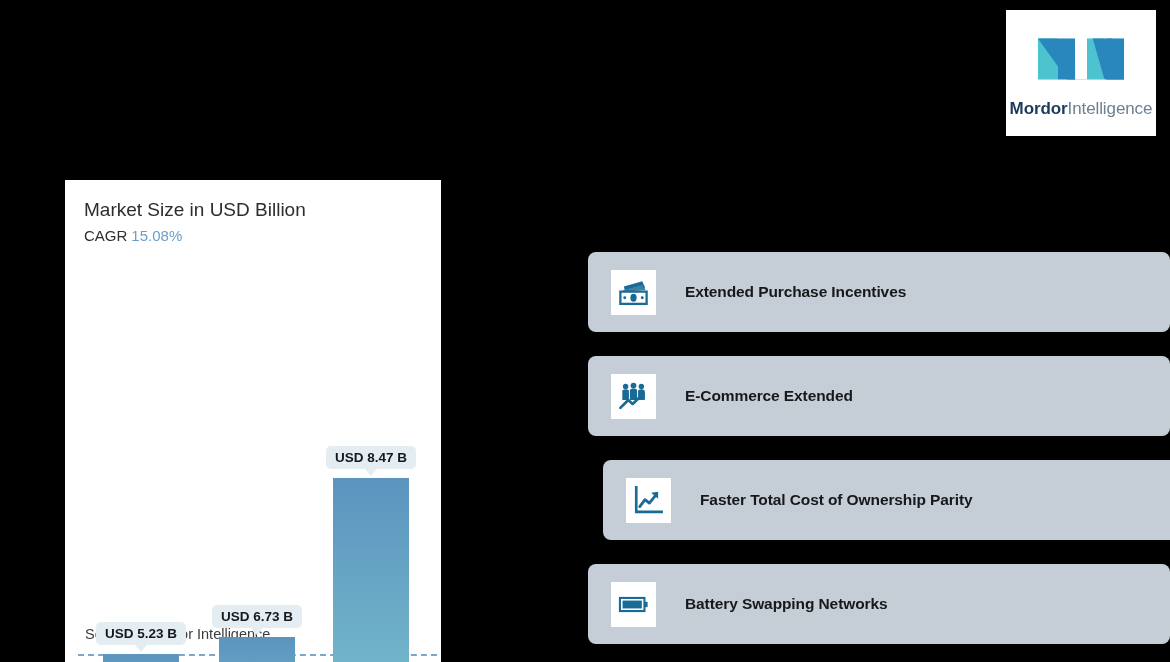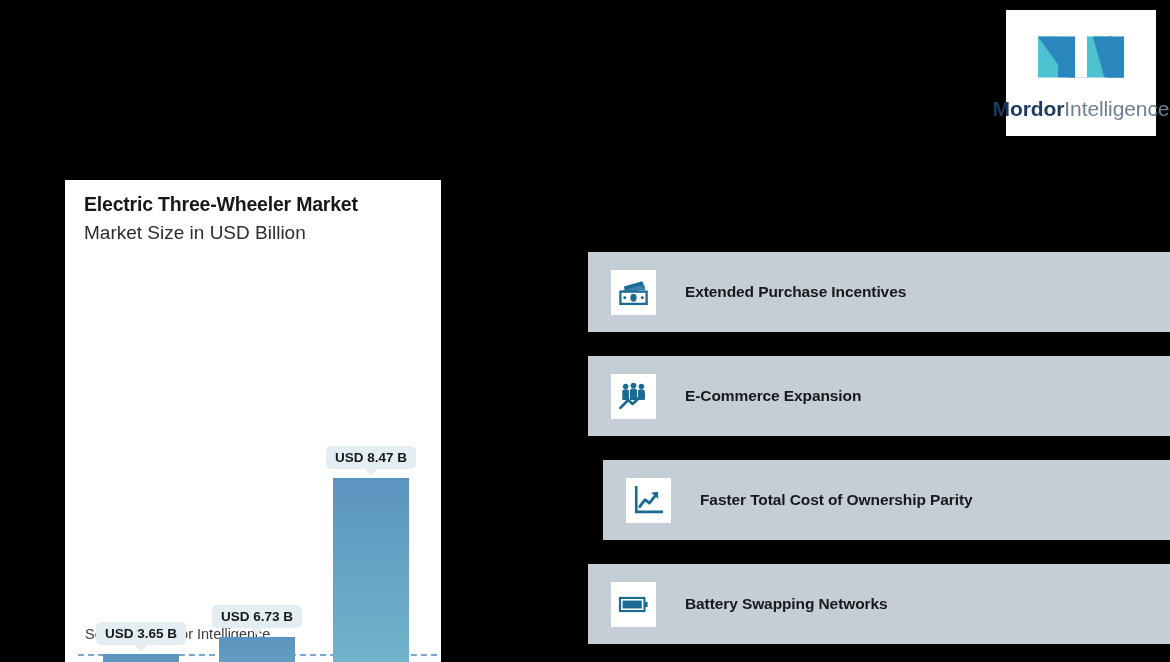--- a/index.html
+++ b/index.html
@@ -29,21 +29,21 @@
     align-items: center;
     justify-content: center;
   }
   .logo-mark {
     width: 90px;
     height: 62px;
     display: block;
   }
   .logo-wordmark {
     margin-top: 9px;
-    font-size: 21px;
+    font-size: 17px;
     letter-spacing: -0.1px;
     white-space: nowrap;
   }
   .logo-word-bold {
     font-weight: bold;
     color: #1b3a5c;
   }
   .logo-word-light {
     font-weight: normal;
     color: #6d7f92;
@@ -188,21 +188,21 @@
     position: absolute;
     left: 588px;
     top: 252px;
   }
   .card {
     position: absolute;
     left: 0;
     width: 582px;
     height: 80px;
     background: #c5cdd6;
-    border-radius: 0;
+    border-radius: 8px;
     display: flex;
     align-items: center;
   }
   .card.c0 { top: 0px; }
   .card.c1 { top: 104px; }
   .card.c2 { top: 208px; margin-left: 15px; }
   .card.c3 { top: 312px; }
 
   .card-icon {
     width: 45px;
@@ -243,32 +243,34 @@
     <rect x="40" y="10" width="12" height="42" fill="#ffffff"></rect>
   </svg>
   <div class="logo-wordmark">
     <span class="logo-word-bold">Mordor</span><span class="logo-word-light">Intelligence</span>
   </div>
 </div>
 
 <div class="chart-panel">
 
   <div class="chart-head">
-    <div class="chart-title">Electric Three-Wheeler Market</div>
     <div class="chart-subtitle">Market Size in USD Billion</div>
+    <div class="chart-cagr">
+      <span>CAGR</span><span class="cagr-value">15.08%</span>
+    </div>
   </div>
 
   <div class="plot">
     <div class="plot-inner">
       <div class="baseline"></div>
       <div class="bars">
 
         <div class="bar-group g0">
           <div class="bar" style="height:114px">
-            <div class="bar-label">USD 3.65 B</div>
+            <div class="bar-label">USD 5.23 B</div>
           </div>
 
         </div>
 
         <div class="bar-group g1">
           <div class="bar" style="height:131px">
             <div class="bar-label">USD 6.73 B</div>
           </div>
 
         </div>
@@ -324,21 +326,21 @@
         <circle cx="11" cy="8.5" r="3.1" fill="#1a6a96"></circle>
         <path d="M7.2 13 Q11 10.6 14.8 13 L14.8 24 L7.2 24 Z" fill="#1a6a96"></path>
         <circle cx="20" cy="7.5" r="3.3" fill="#1a6a96"></circle>
         <path d="M15.9 12.2 Q20 9.6 24.1 12.2 L24.1 24 L15.9 24 Z" fill="#1a6a96"></path>
         <circle cx="29" cy="8.5" r="3.1" fill="#1a6a96"></circle>
         <path d="M25.2 13 Q29 10.6 32.8 13 L32.8 24 L25.2 24 Z" fill="#1a6a96"></path>
         <path d="M5 33 L14 24 L19 28.5 L30 18" fill="none" stroke="#1a6a96" stroke-width="3.1" stroke-linejoin="round" stroke-linecap="round"></path>
         <polygon points="33,15 33,23 25,16" fill="#1a6a96"></polygon>
       </svg>
     </div>
-    <div class="card-label">E-Commerce Expansion</div>
+    <div class="card-label">E-Commerce Extended</div>
   </div>
 
   <div class="card c2">
     <div class="card-icon">
       <svg viewBox="0 0 40 40">
         <path d="M6 5 L6 33 L35 33" fill="none" stroke="#1a6a96" stroke-width="3" stroke-linecap="square"></path>
         <path d="M10 27 L16 19 L21 23 L29 13" fill="none" stroke="#1a6a96" stroke-width="3.2" stroke-linejoin="round" stroke-linecap="round"></path>
         <polygon points="31,10 31,18 23,11" fill="#1a6a96"></polygon>
       </svg>
     </div>

